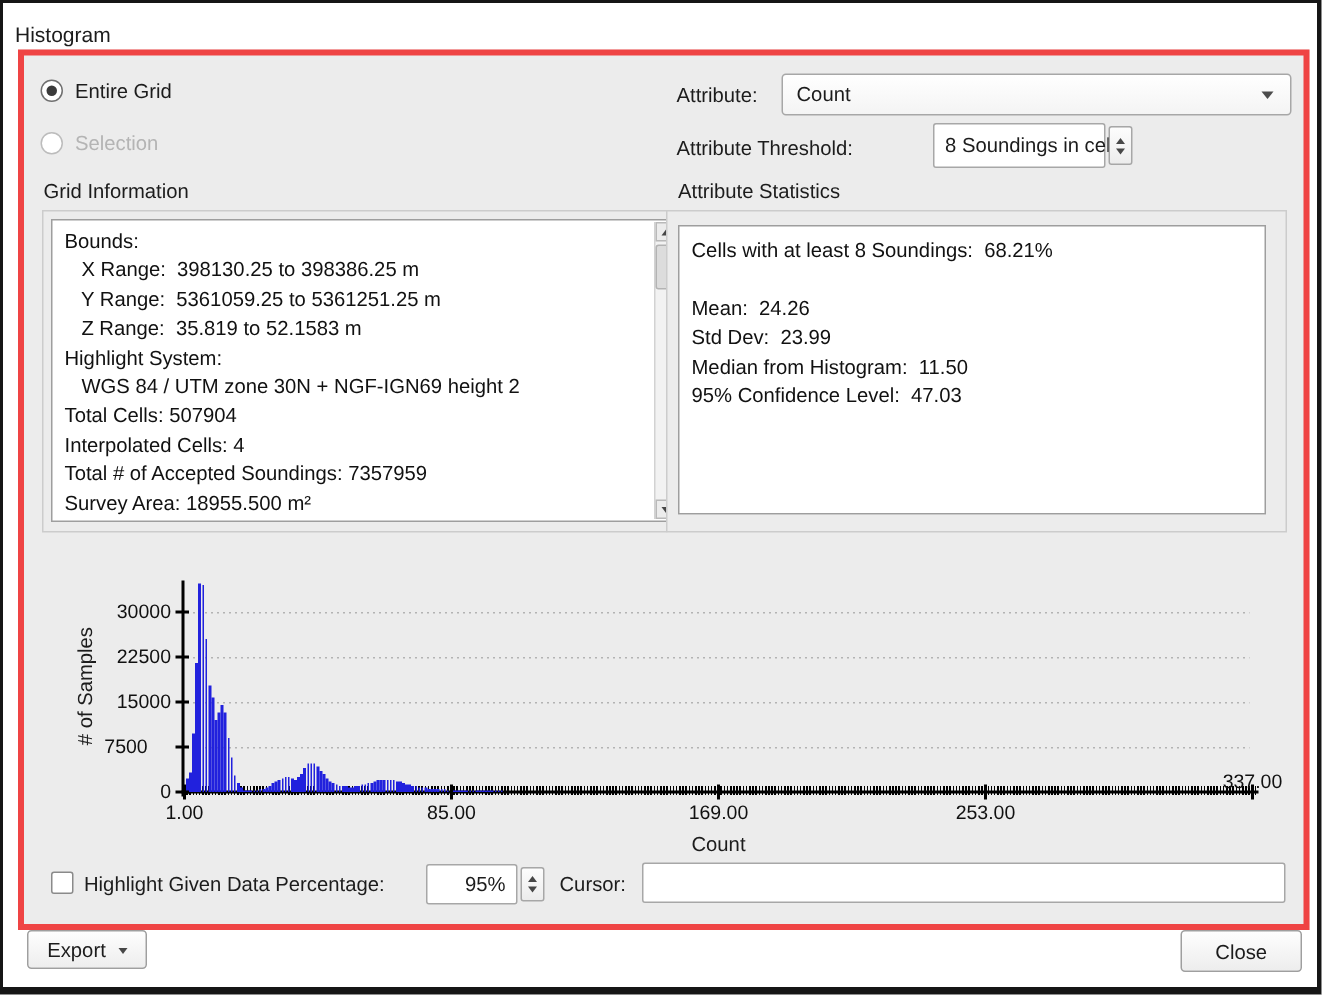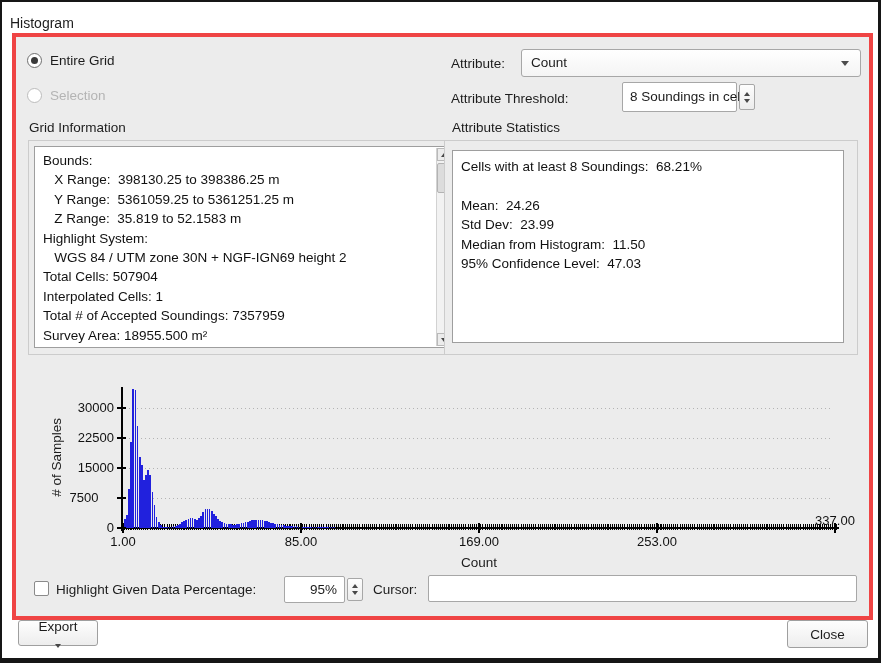--- a/index.html
+++ b/index.html
@@ -94,21 +94,21 @@
     <div class="oframe" style="left:12px;top:103px;width:415px;height:213px;">
       <div class="wbox" style="left:5px;top:5px;width:419px;height:202px;">
         <div class="textpad">
             <div class="tline">Bounds:</div>
             <div class="tline">   X Range:  398130.25 to 398386.25 m</div>
             <div class="tline">   Y Range:  5361059.25 to 5361251.25 m</div>
             <div class="tline">   Z Range:  35.819 to 52.1583 m</div>
             <div class="tline">Highlight System:</div>
             <div class="tline">   WGS 84 / UTM zone 30N + NGF-IGN69 height 2</div>
             <div class="tline">Total Cells: 507904</div>
-            <div class="tline">Interpolated Cells: 1</div>
+            <div class="tline">Interpolated Cells: 4</div>
             <div class="tline">Total # of Accepted Soundings: 7357959</div>
             <div class="tline">Survey Area: 18955.500 m²</div>
           </div>
         <div class="sbar">
           <div class="sbtn" style="top:0;">
               <div class="tri-sm-up"></div>
             </div>
           <div class="sthumb" style="top:15px;height:30px;"></div>
           <div class="sbtn" style="bottom:0;">
               <div class="tri-sm-down"></div>
@@ -282,21 +282,21 @@
     <div class="spinbtns" style="left:331px;top:541px;width:16px;height:23px;">
       <div class="tri-sm-up"></div>
       <div class="tri-sm-down"></div>
     </div>
     <div class="lbl" style="left:357px;top:545px;">Cursor:</div>
     <div class="field" style="left:412px;top:538px;width:429px;height:27px;">
       <div class="lbl" style="left:7px;top:5px;"></div>
     </div>
   </div>
 
-  <div class="btn" style="left:16px;top:618px;width:80px;height:26px;flex-direction:column;">
+  <div class="btn" style="left:16px;top:618px;width:80px;height:26px;">
     <span>Export</span>
     <span class="tri-sm-down" style="margin-top:2px;"></span>
   </div>
   <div class="btn" style="left:785px;top:618px;width:81px;height:28px;">
     <span>Close</span>
   </div>
 
 </div>
 
 </body></html>

